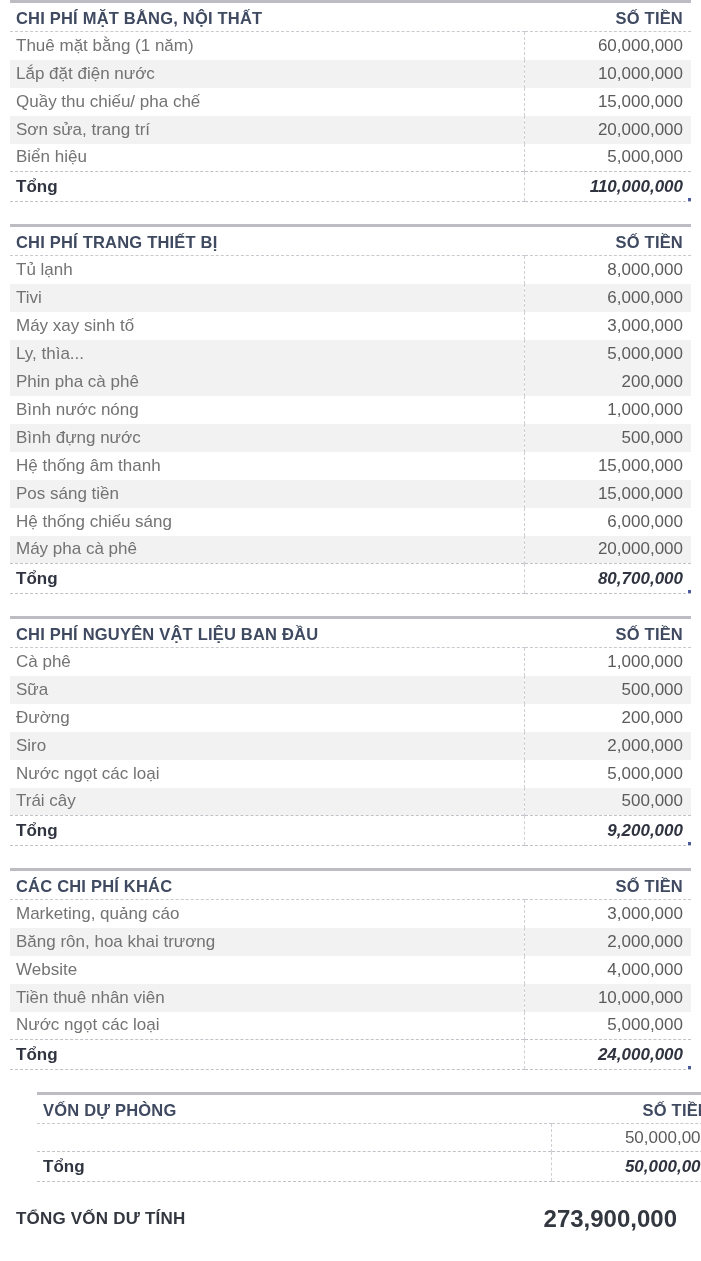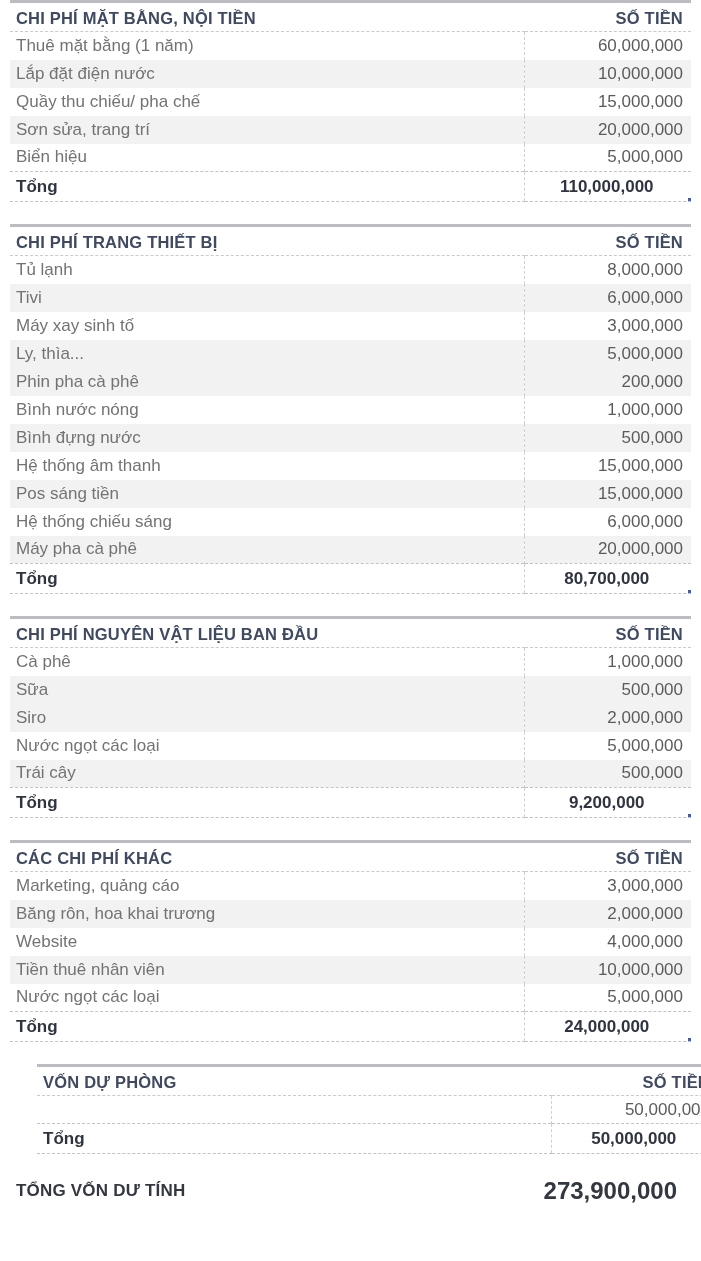--- a/index.html
+++ b/index.html
@@ -85,24 +85,25 @@
   
   tr.total-row td {
     font-weight: bold;
     color: #2f3440;
     border-top: 1px dashed #c1c1c7;
     border-bottom: 1px dashed #c1c1c7;
     height: 30px;
   }
   tr.total-row td.label-c { text-align: left; padding-left: 6px; }
   tr.total-row td.amount-c {
-    text-align: center;
+    text-align: right;
     padding-right: 8px;
     border-left: 1px dashed #cfcfd4;
     position: relative;
+    font-style: italic;
   }
   tr.total-row td.amount-c .sel-handle {
     position: absolute;
     right: -3px;
     bottom: -3px;
     width: 6px;
     height: 6px;
     background: #4a5b9e;
     display: block;
   }
@@ -136,21 +137,21 @@
 
 <div class="sheet">
   <div id="tables-host">
       <table class="cost-table">
         <colgroup>
           <col class="col-label">
           <col class="col-amount">
         </colgroup>
         <thead>
           <tr class="hdr">
-            <th class="label-h">CHI PHÍ MẶT BẰNG, NỘI TIỀN</th>
+            <th class="label-h">CHI PHÍ MẶT BẰNG, NỘI THẤT</th>
             <th class="amount-h">SỐ TIỀN</th>
           </tr>
         </thead>
         <tbody>
           <tr class="data-row">
             <td class="label-c">Thuê mặt bằng (1 năm)</td>
             <td class="amount-c">60,000,000</td>
           </tr>
           <tr class="data-row shaded">
             <td class="label-c">Lắp đặt điện nước</td>
@@ -248,20 +249,24 @@
           </tr>
         </thead>
         <tbody>
           <tr class="data-row">
             <td class="label-c">Cà phê</td>
             <td class="amount-c">1,000,000</td>
           </tr>
           <tr class="data-row shaded">
             <td class="label-c">Sữa</td>
             <td class="amount-c">500,000</td>
+          </tr>
+          <tr class="data-row">
+            <td class="label-c">Đường</td>
+            <td class="amount-c">200,000</td>
           </tr>
           <tr class="data-row shaded">
             <td class="label-c">Siro</td>
             <td class="amount-c">2,000,000</td>
           </tr>
           <tr class="data-row">
             <td class="label-c">Nước ngọt các loại</td>
             <td class="amount-c">5,000,000</td>
           </tr>
           <tr class="data-row shaded">

